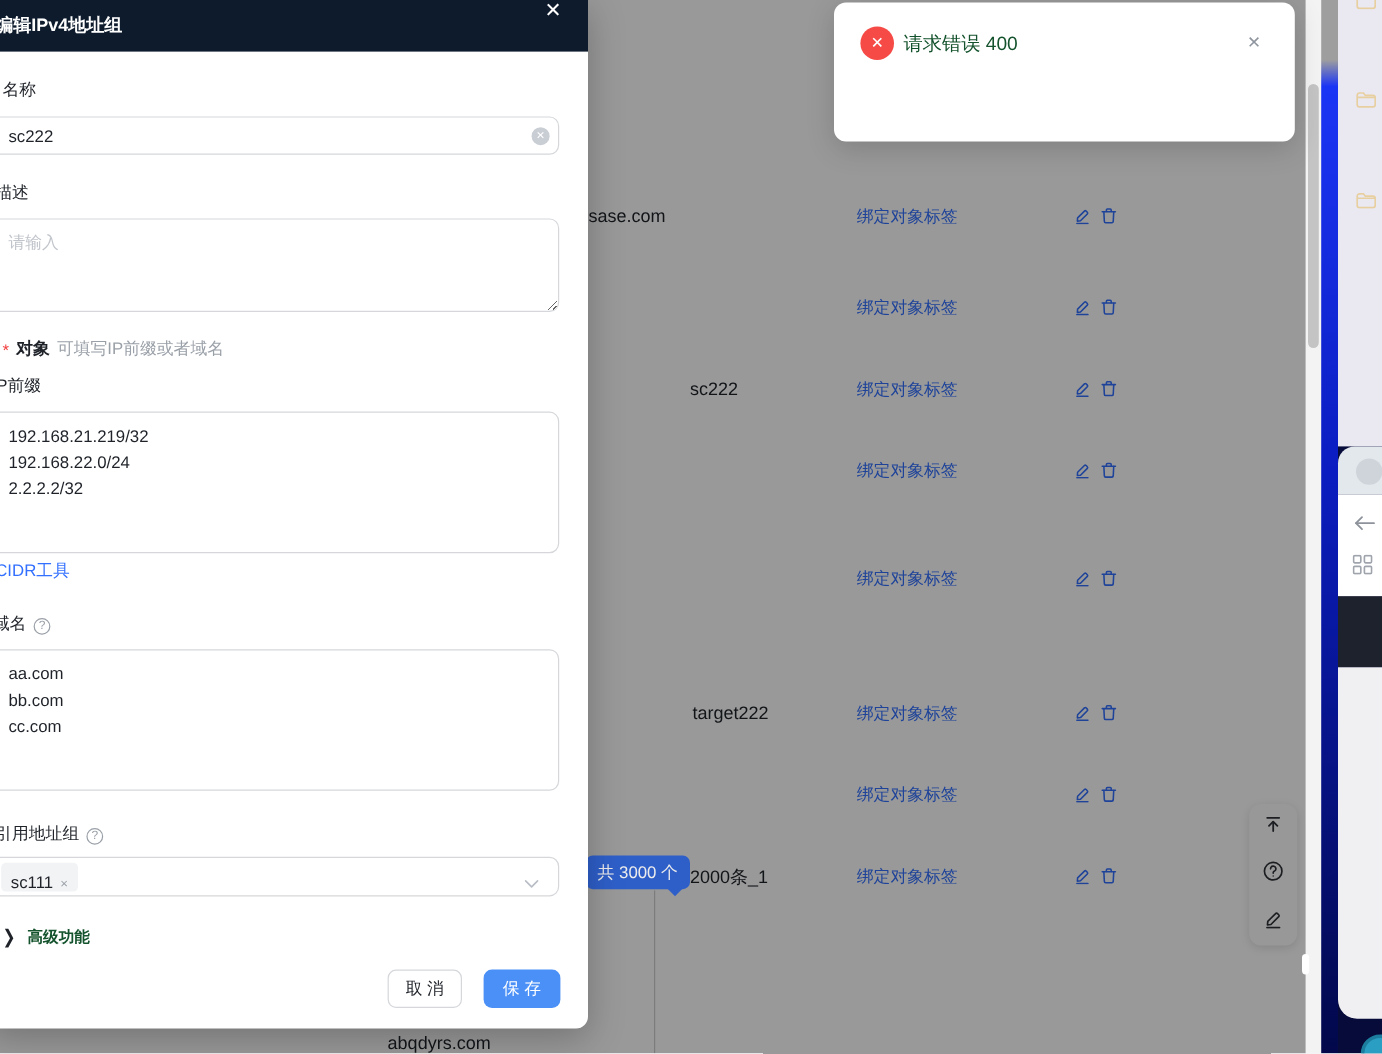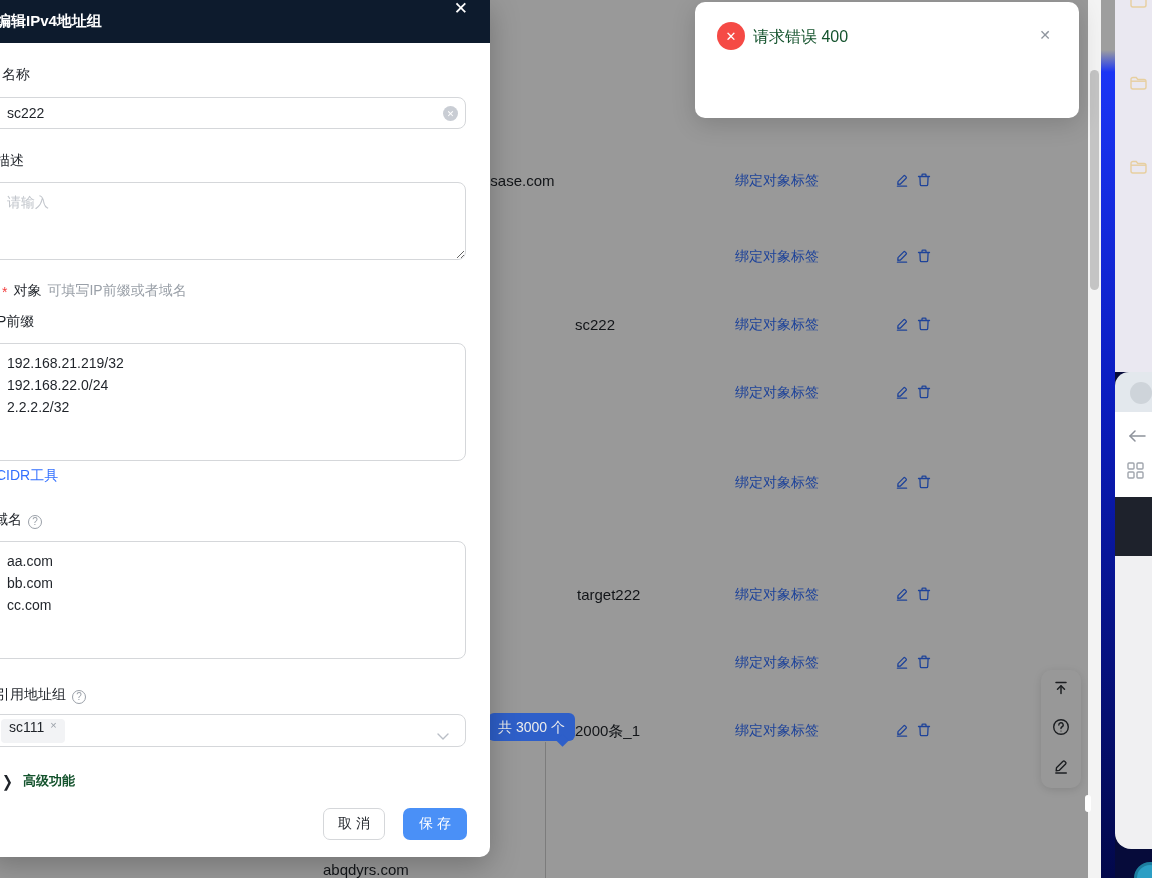--- a/index.html
+++ b/index.html
@@ -3,21 +3,21 @@
 <meta charset="utf-8">
 <style>
   html,body{margin:0;padding:0;background:#ffffff;}
   *{box-sizing:border-box;font-family:"Liberation Sans","DejaVu Sans",sans-serif;}
   .screen{position:relative;width:1152px;height:878px;overflow:hidden;background:#fff;}
 
   
   .page{position:absolute;inset:0;background:#fff;}
   .row{position:absolute;left:0;width:1088px;height:22px;}
   .row-name{position:absolute;top:2px;font-size:15px;color:#1f2329;white-space:nowrap;}
-  .bind-link{position:absolute;left:735px;top:2px;font-size:14px;color:#3370ff;cursor:pointer;white-space:nowrap;}
+  .bind-link{position:absolute;left:714px;top:2px;font-size:14px;color:#3370ff;cursor:pointer;white-space:nowrap;}
   .row-icons{position:absolute;left:895px;top:3px;display:flex;gap:8px;align-items:center;}
   .icon-btn{width:14px;height:14px;cursor:pointer;display:inline-flex;}
   .v-divider{position:absolute;left:545px;top:742px;width:1px;height:136px;background:#cfcfcf;}
   .bottom-domain{position:absolute;left:323px;top:861px;font-size:15px;color:#1f2329;}
 
   
   .float-group{position:absolute;left:1041px;top:670px;width:40px;height:118px;background:#fdfdfd;
     border-radius:10px;box-shadow:0 2px 8px rgba(0,0,0,.12);display:flex;flex-direction:column;align-items:center;justify-content:space-around;}
   .float-btn{width:36px;height:36px;display:flex;align-items:center;justify-content:center;cursor:pointer;}
 
@@ -42,21 +42,21 @@
     display:inline-flex;align-items:center;justify-content:center;line-height:1;}
   .t-input,.t-area,.t-select{position:absolute;left:-2px;width:478px;border:1px solid #d5d7da;border-radius:8px;
     font-size:14px;color:#1f2329;background:#fff;}
   .t-input{height:32px;padding:0 36px 0 18px;outline:none;}
   .t-area{padding:8px 14px 8px 18px;line-height:22px;resize:vertical;outline:none;}
   .t-area::placeholder{color:#c1c5cb;}
   .clear-icon{position:absolute;width:15px;height:15px;border-radius:50%;background:#c9cdd4;color:#fff;font-size:9px;
     display:flex;align-items:center;justify-content:center;cursor:pointer;}
   .link{position:absolute;color:#3370ff;font-size:14px;cursor:pointer;}
   .t-select{height:33px;display:flex;align-items:center;padding:0 30px 0 12px;cursor:pointer;}
-  .sel-tag{background:#f2f3f5;border-radius:4px;height:24px;display:inline-flex;align-items:flex-start;gap:6px;
+  .sel-tag{background:#f2f3f5;border-radius:4px;height:24px;display:inline-flex;align-items:flex-end;gap:6px;
     padding:0 8px;font-size:14px;color:#1f2329;}
   .tag-x{color:#9aa0a8;font-size:11px;cursor:pointer;}
   .sel-arrow{position:absolute;right:16px;top:13px;}
   .advanced{position:absolute;display:flex;align-items:center;gap:10px;cursor:pointer;}
   .adv-chevron{font-size:13px;color:#1f2329;transform:scaleY(1.2);}
   .adv-text{font-size:13px;font-weight:bold;color:#14532d;}
   .btn{position:absolute;height:32px;border-radius:7px;font-size:14px;display:flex;align-items:center;justify-content:center;cursor:pointer;}
   .btn-cancel{left:333px;top:808px;width:62px;background:#fff;border:1px solid #d5d7da;color:#1f2329;}
   .btn-save{left:413px;top:808px;width:64px;background:#4a90f7;border:none;color:#fff;}
 
@@ -294,21 +294,21 @@
     <input class="t-input" style="top: 97px;" value="sc222">
     <span class="clear-icon" style="left:453px;top:106px;">✕</span>
 
     <div class="f-label" style="left:6px;top:152px;">
       <span>描述</span>
     </div>
     <textarea class="t-area" style="top: 182px; height: 78px;" placeholder="请输入"></textarea>
 
     <div class="f-label" style="left:12px;top:282px;">
       <span class="req">*</span>
-      <span style="font-weight:normal;">对象</span>
+      <span style="font-weight:bold;">对象</span>
       <span class="hint">可填写IP前缀或者域名</span>
     </div>
 
     <div class="f-label" style="left:3px;top:313px;">
       <span>IP前缀</span>
     </div>
     <textarea class="t-area" style="top: 343px; height: 118px; resize: none;">192.168.21.219/32
 192.168.22.0/24
 2.2.2.2/32</textarea>
 

